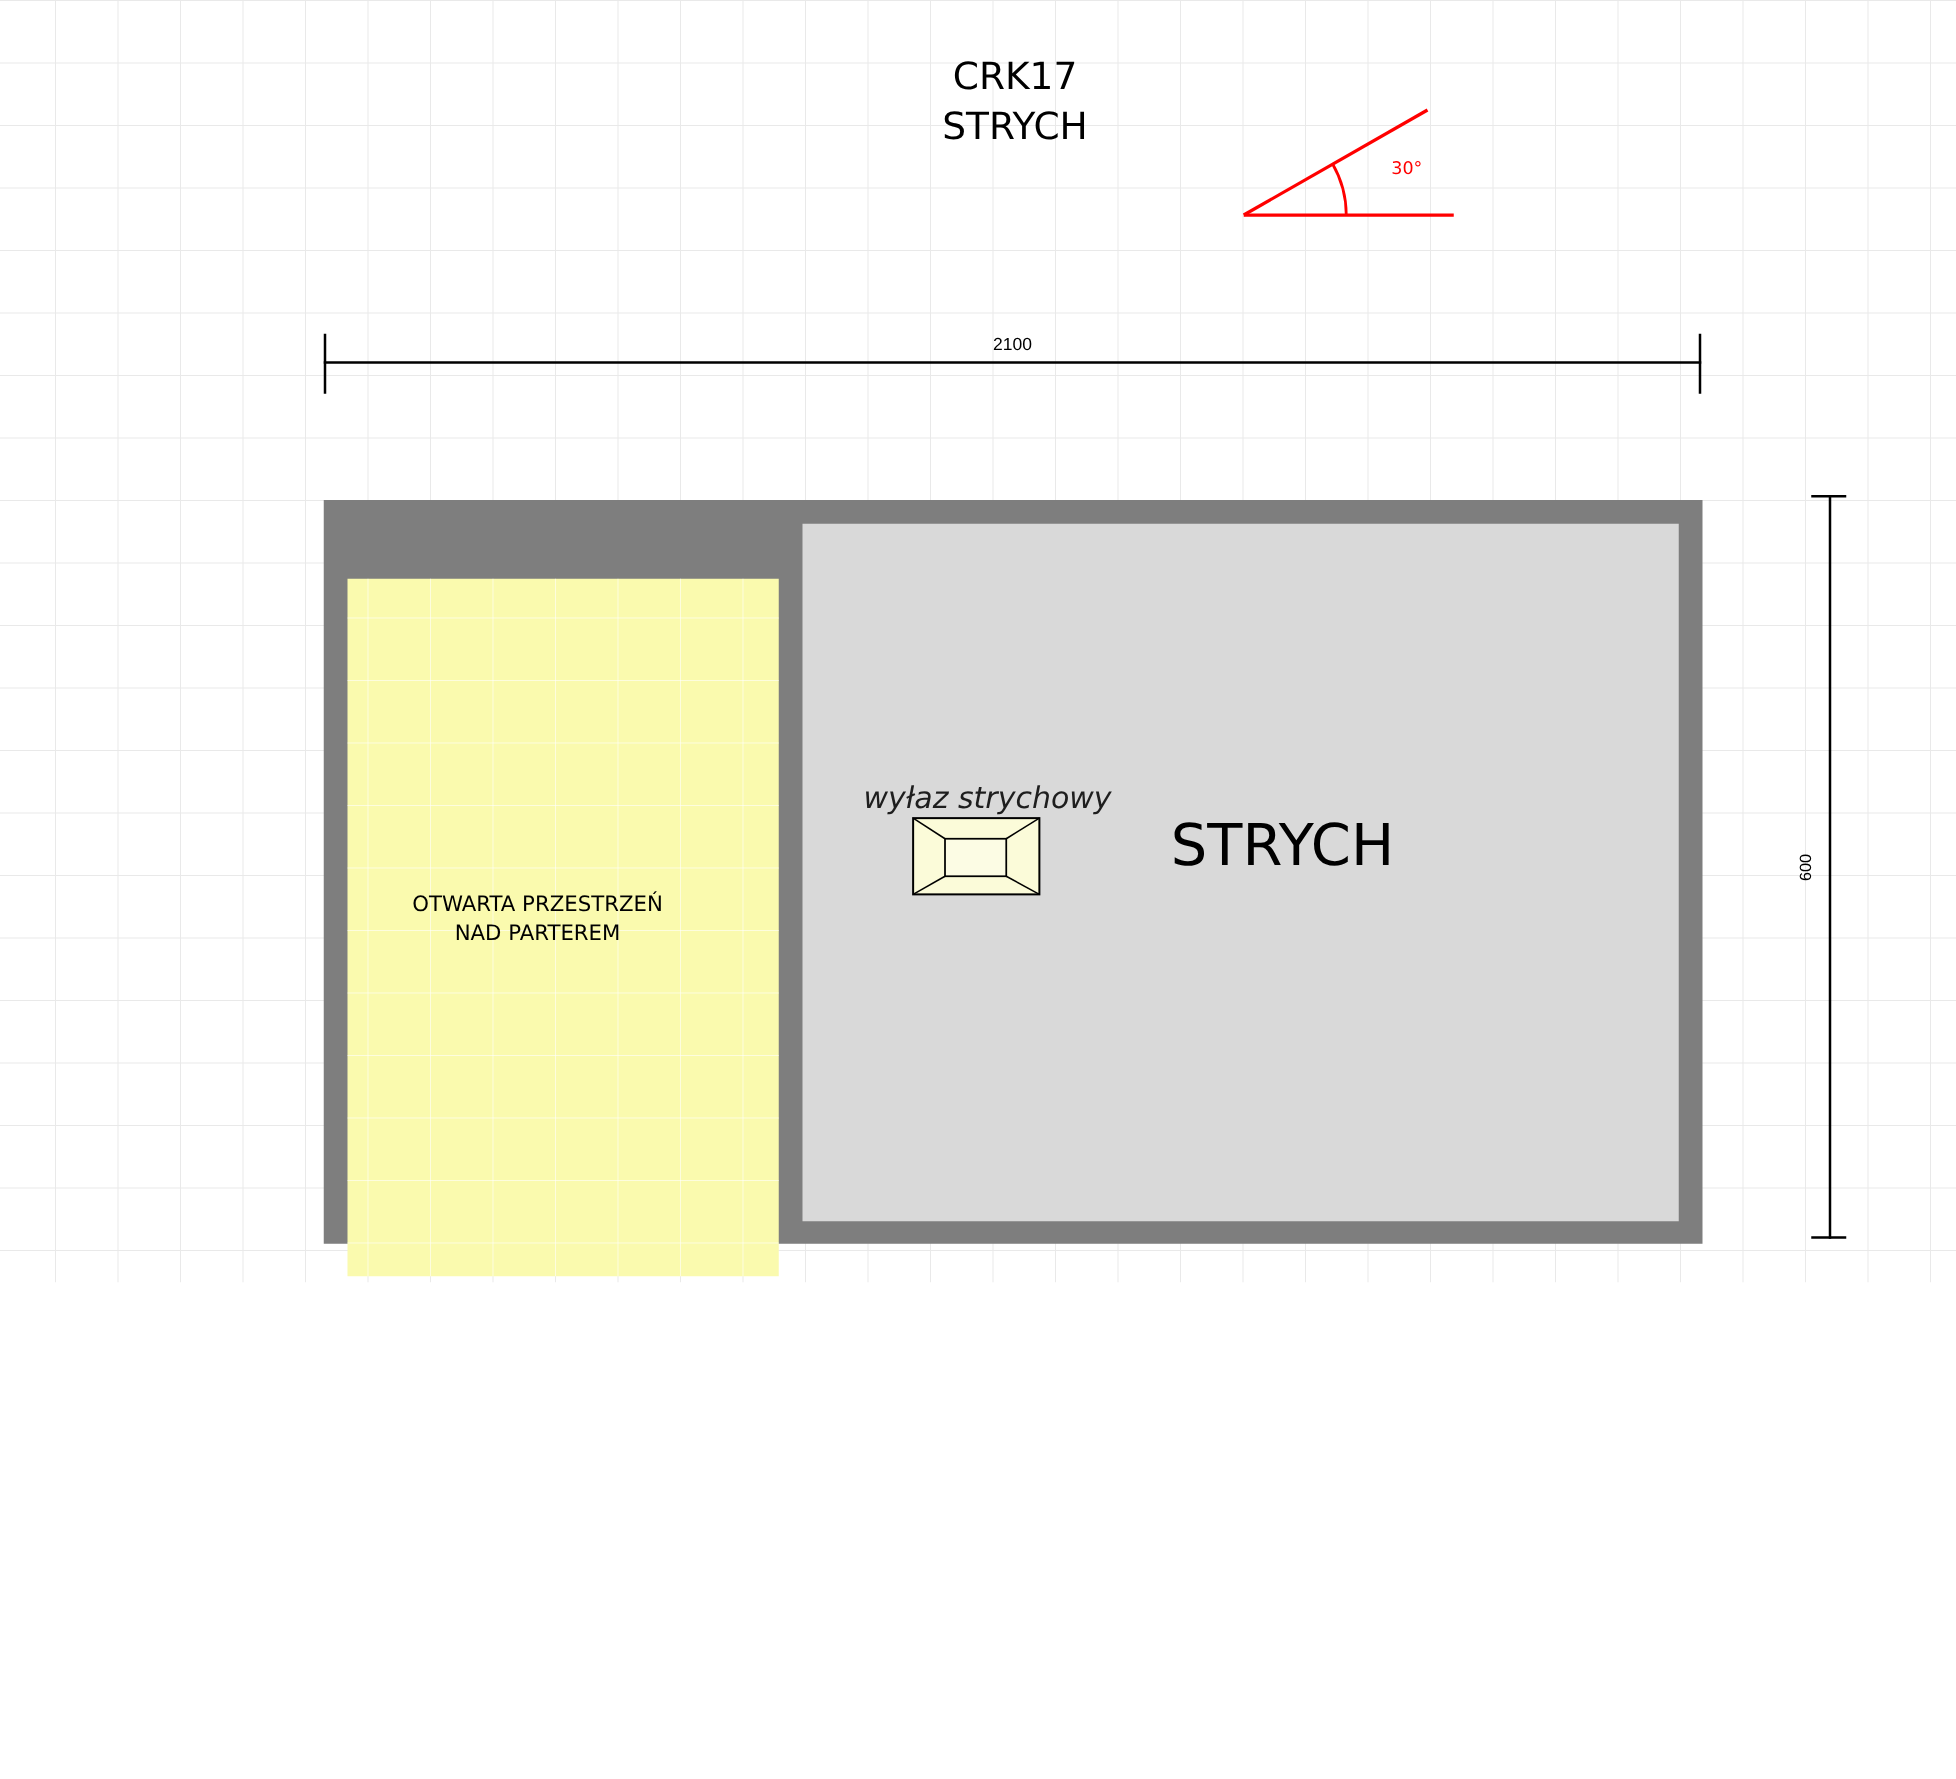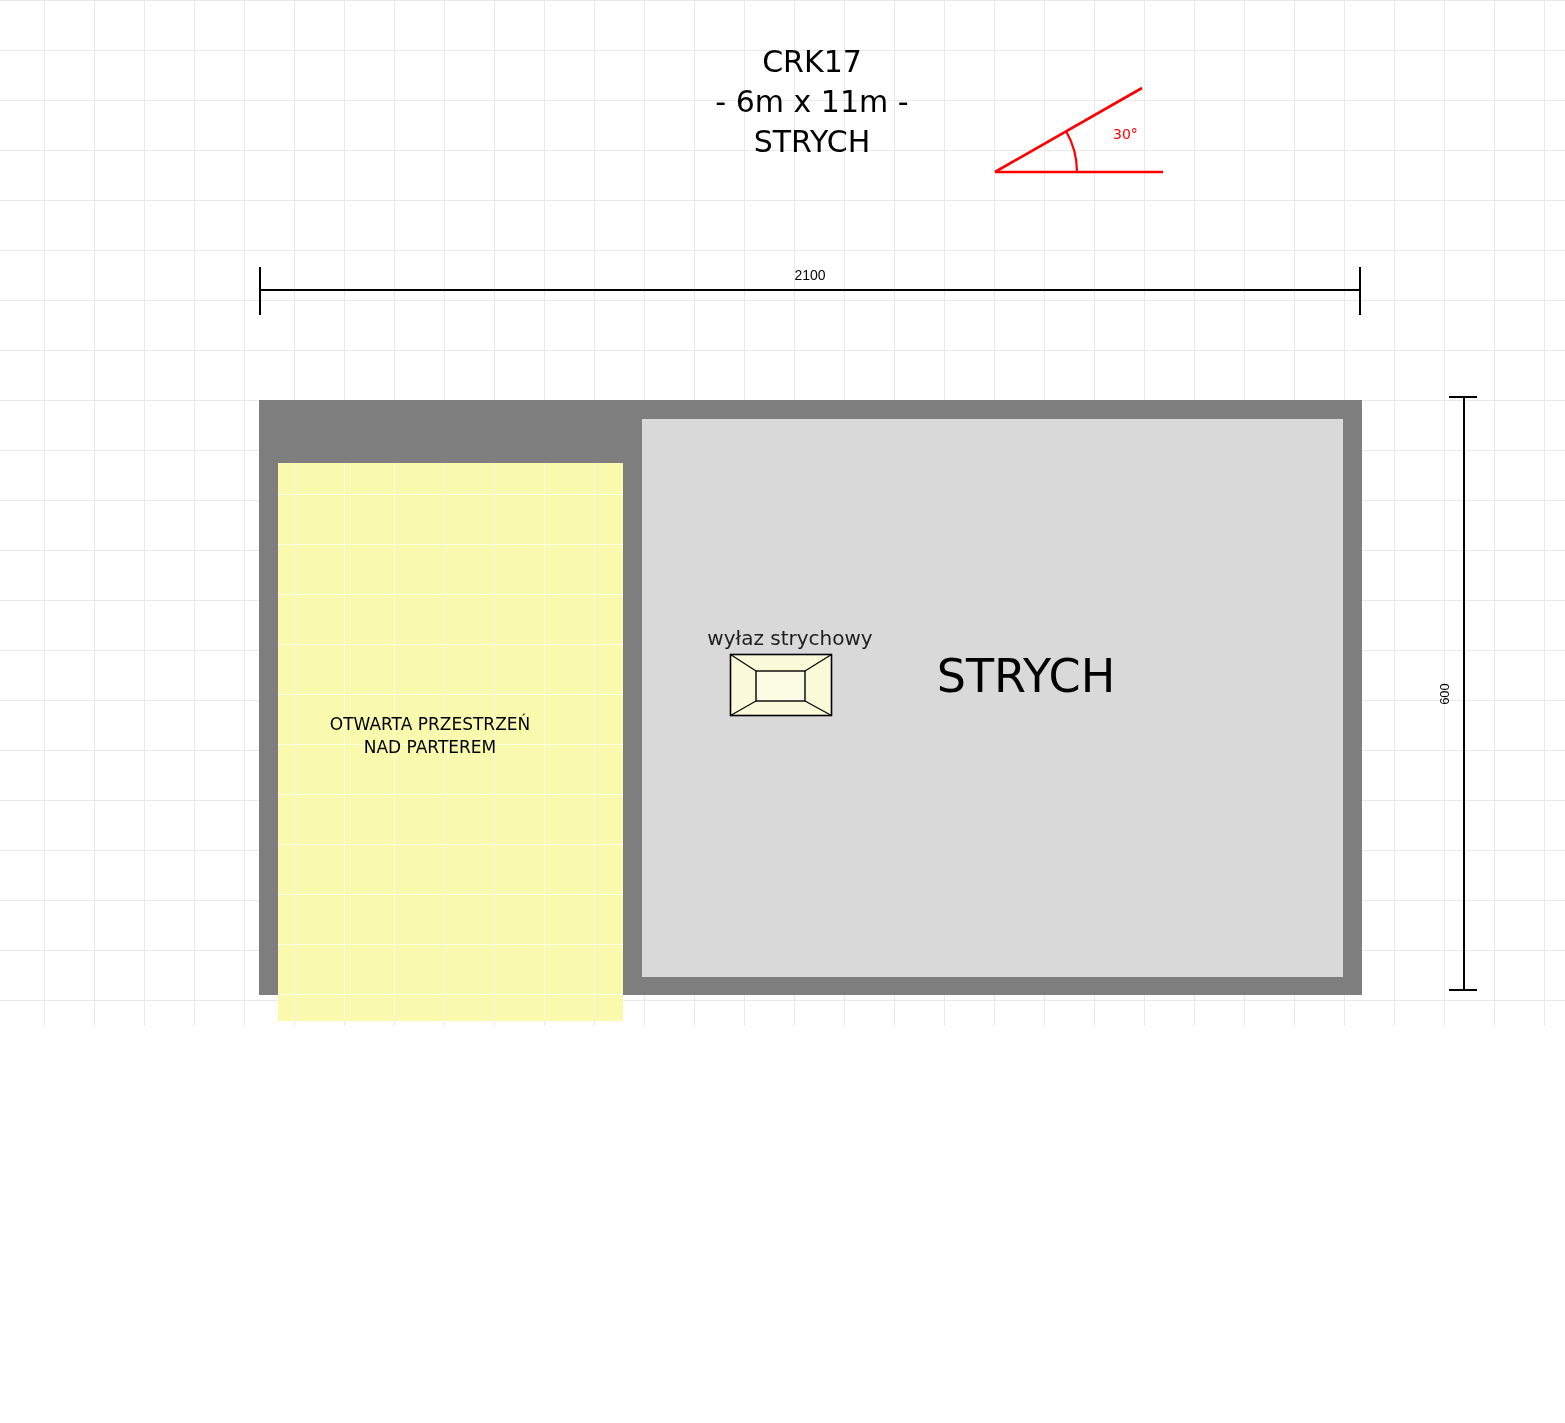--- a/index.html
+++ b/index.html
@@ -76,32 +76,31 @@
     font-size:17px;line-height:23px;
   }
   .attic-label{
     position:absolute;left:234px;top:228px;width:300px;height:58px;
     text-align:center;color:#000;
     font-size:46px;line-height:58px;
   }
   .hatch-label{
     position:absolute;left:28px;top:206px;width:240px;
     text-align:center;color:#1e1e1e;
-    font-size:20px;line-height:26px;
+    font-size:24px;line-height:26px;font-style:italic;
   }
   .hatch-svg{position:absolute;left:85px;top:232px;width:108px;height:70px;}
 </style>
 </head>
 <body>
 
 <div class="canvas">
 
   <div class="title-block">
     <div>CRK17</div>
-    <div>- 6m x 11m -</div>
     <div>STRYCH</div>
   </div>
 
   <svg class="angle-marker" viewBox="0 0 190 104" xmlns="http://www.w3.org/2000/svg">
     <line x1="10" y1="94" x2="178" y2="94" stroke="#ff0000" stroke-width="2.6"></line>
     <line x1="10" y1="94" x2="157" y2="10" stroke="#ff0000" stroke-width="2.6"></line>
     <path d="M 92 94 A 82 82 0 0 0 81 53" fill="none" stroke="#ff0000" stroke-width="2.2"></path>
     <text x="128" y="61" fill="#ff0000" font-size="14" font-family="DejaVu Sans, sans-serif">30°</text>
   </svg>
 

